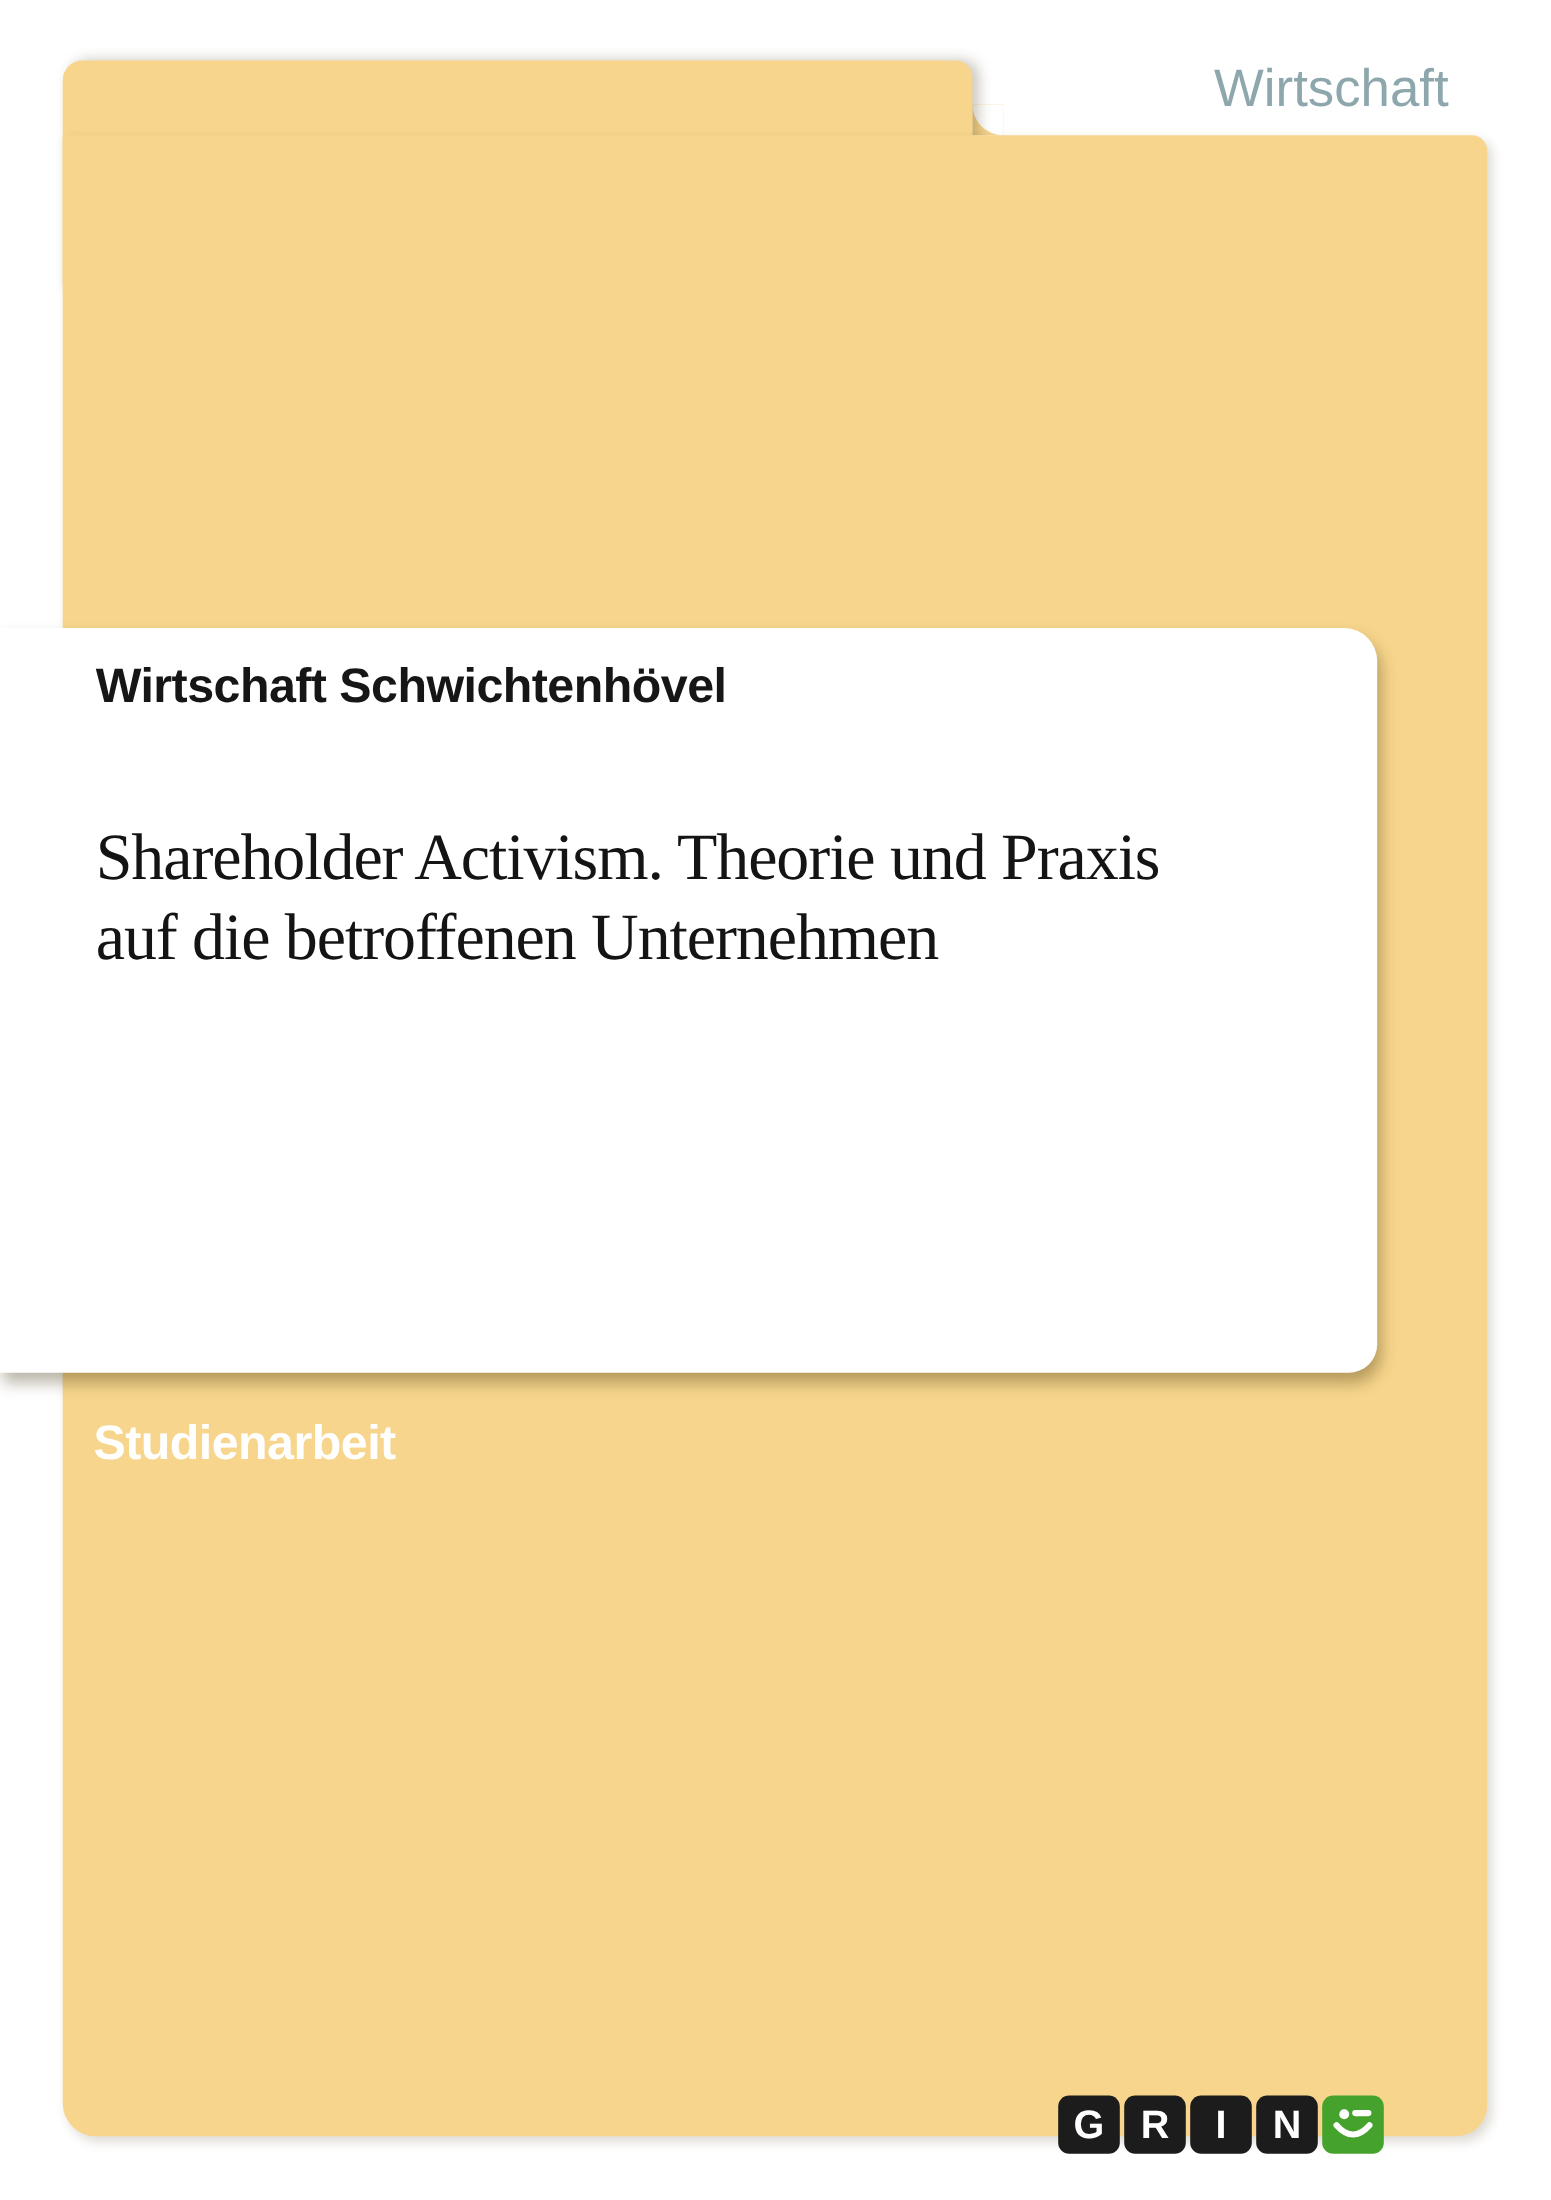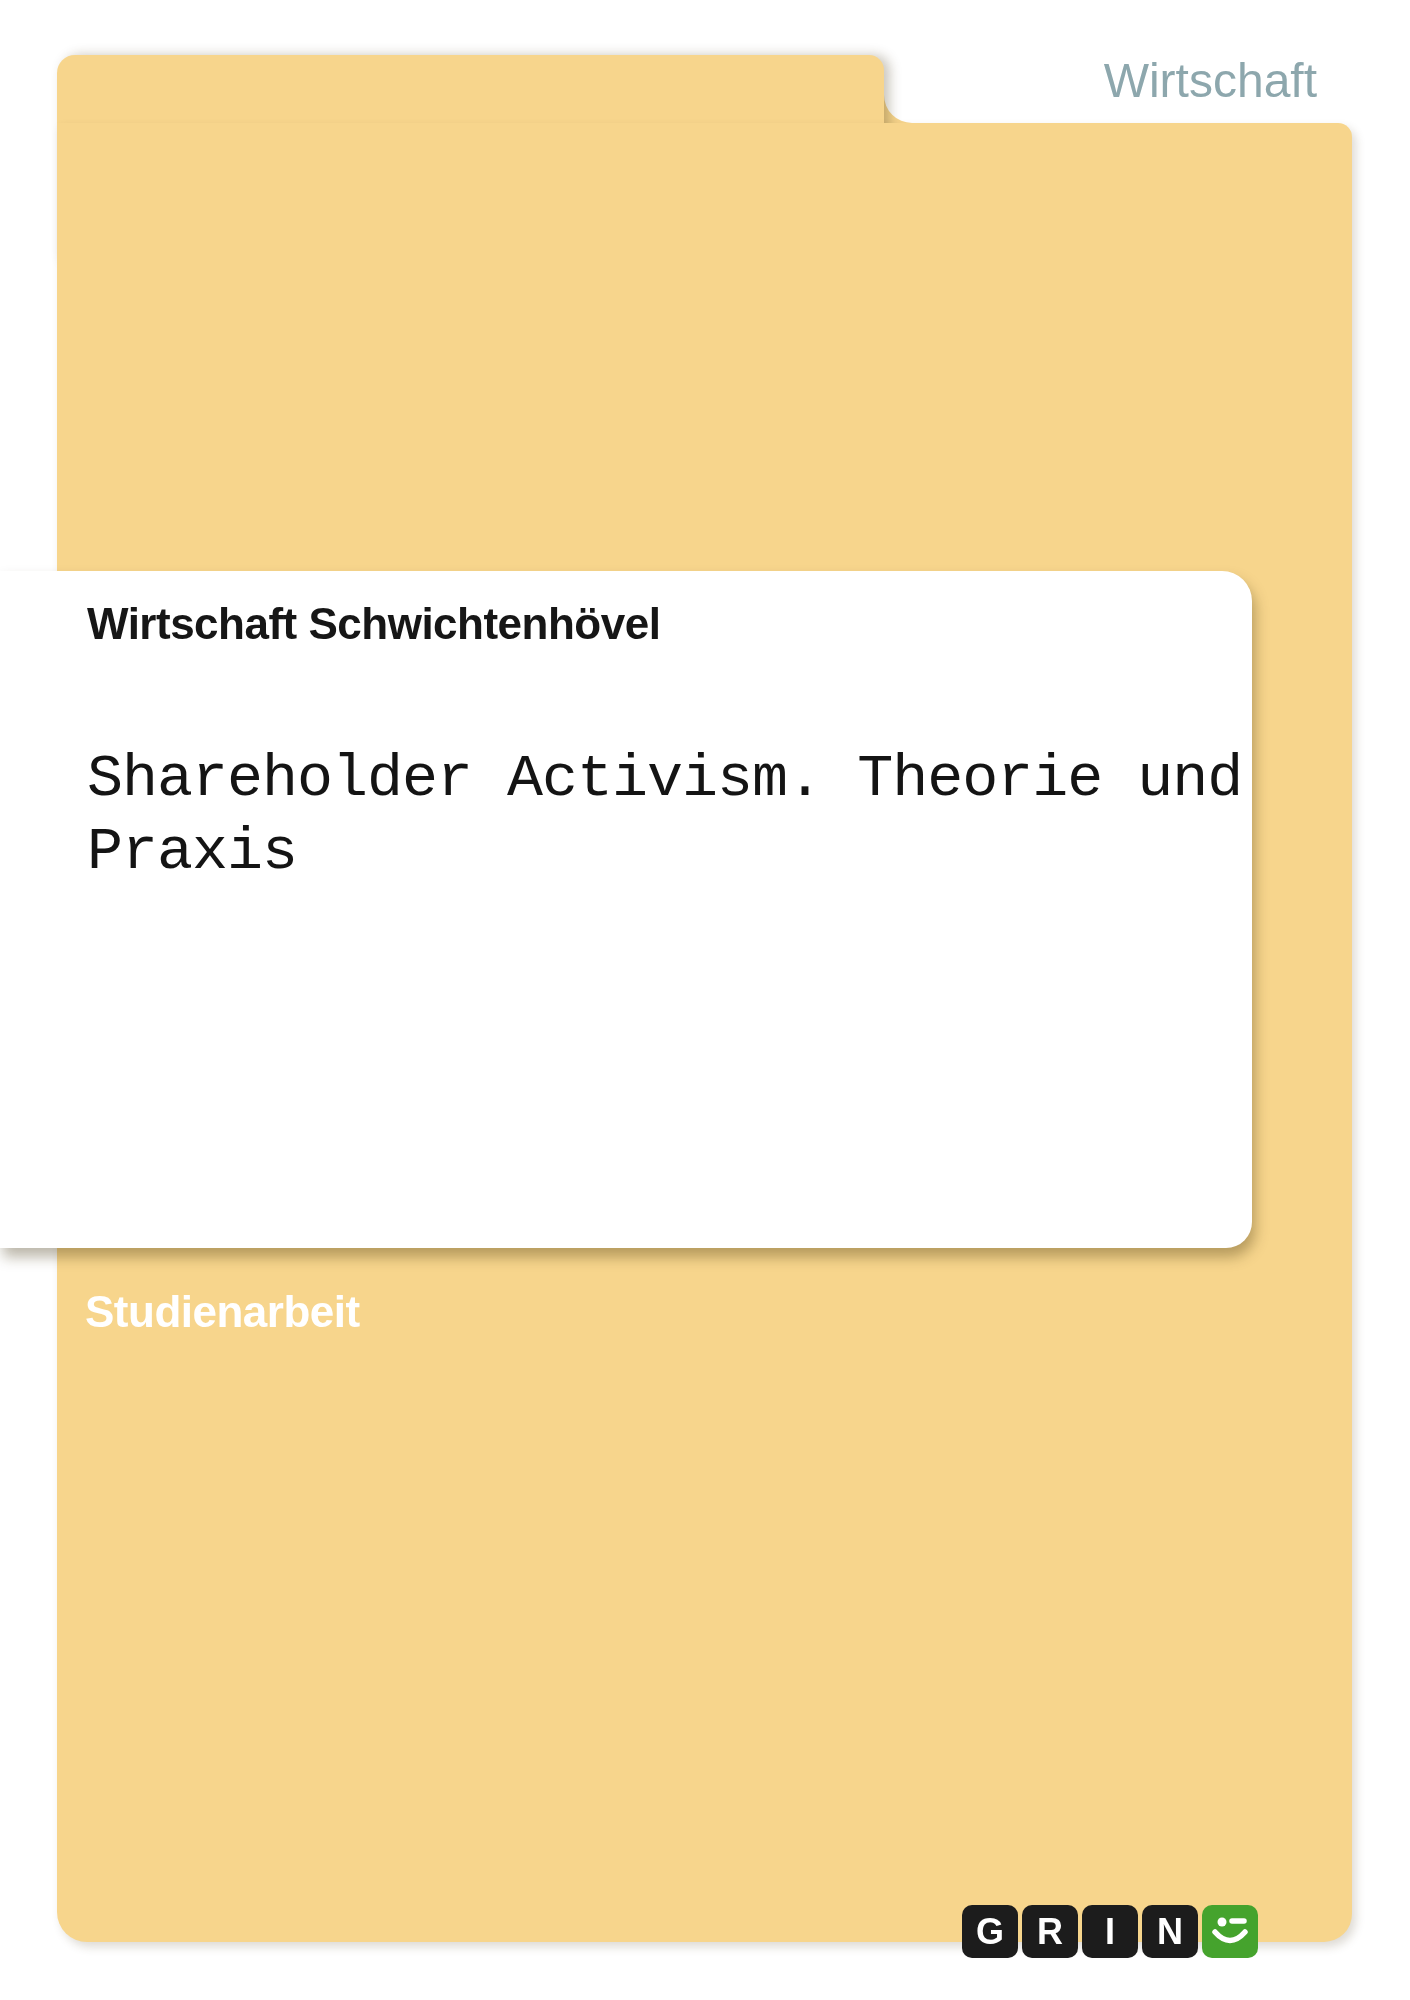--- a/index.html
+++ b/index.html
@@ -45,21 +45,21 @@
     border-radius:0 30px 26px 0;
     box-shadow:3px 9px 14px rgba(60,45,10,0.35);
   }
   .author{
     position:absolute;left:87px;top:600px;
     font-size:44px;line-height:48px;font-weight:700;letter-spacing:-0.5px;
     color:#161616;
   }
   .book-title{
     position:absolute;left:87px;top:743px;width:1190px;
-    font-family:Liberation Mono, monospace;
+    font-family:Liberation Serif, serif;
     font-size:60px;line-height:73px;font-weight:400;letter-spacing:-1px;
     color:#141414;
   }
   .doc-type{
     position:absolute;left:85px;top:1288px;
     font-size:44px;line-height:48px;font-weight:700;letter-spacing:-0.5px;
     color:#ffffff;
   }
   .grin-logo{
     position:absolute;left:962px;top:1905px;
@@ -86,20 +86,21 @@
   <div class="yellow-body"></div>
 
   <div class="category">Wirtschaft</div>
 
   <div class="title-box"></div>
 
   <div class="author">Wirtschaft Schwichtenhövel</div>
 
   <div class="book-title">
     <div>Shareholder Activism. Theorie und Praxis</div>
+    <div>auf die betroffenen Unternehmen</div>
   </div>
 
   <div class="doc-type">Studienarbeit</div>
 
   <div class="grin-logo">
     <div class="tile">G</div>
     <div class="tile">R</div>
     <div class="tile">I</div>
     <div class="tile">N</div>
     <div class="tile green">

